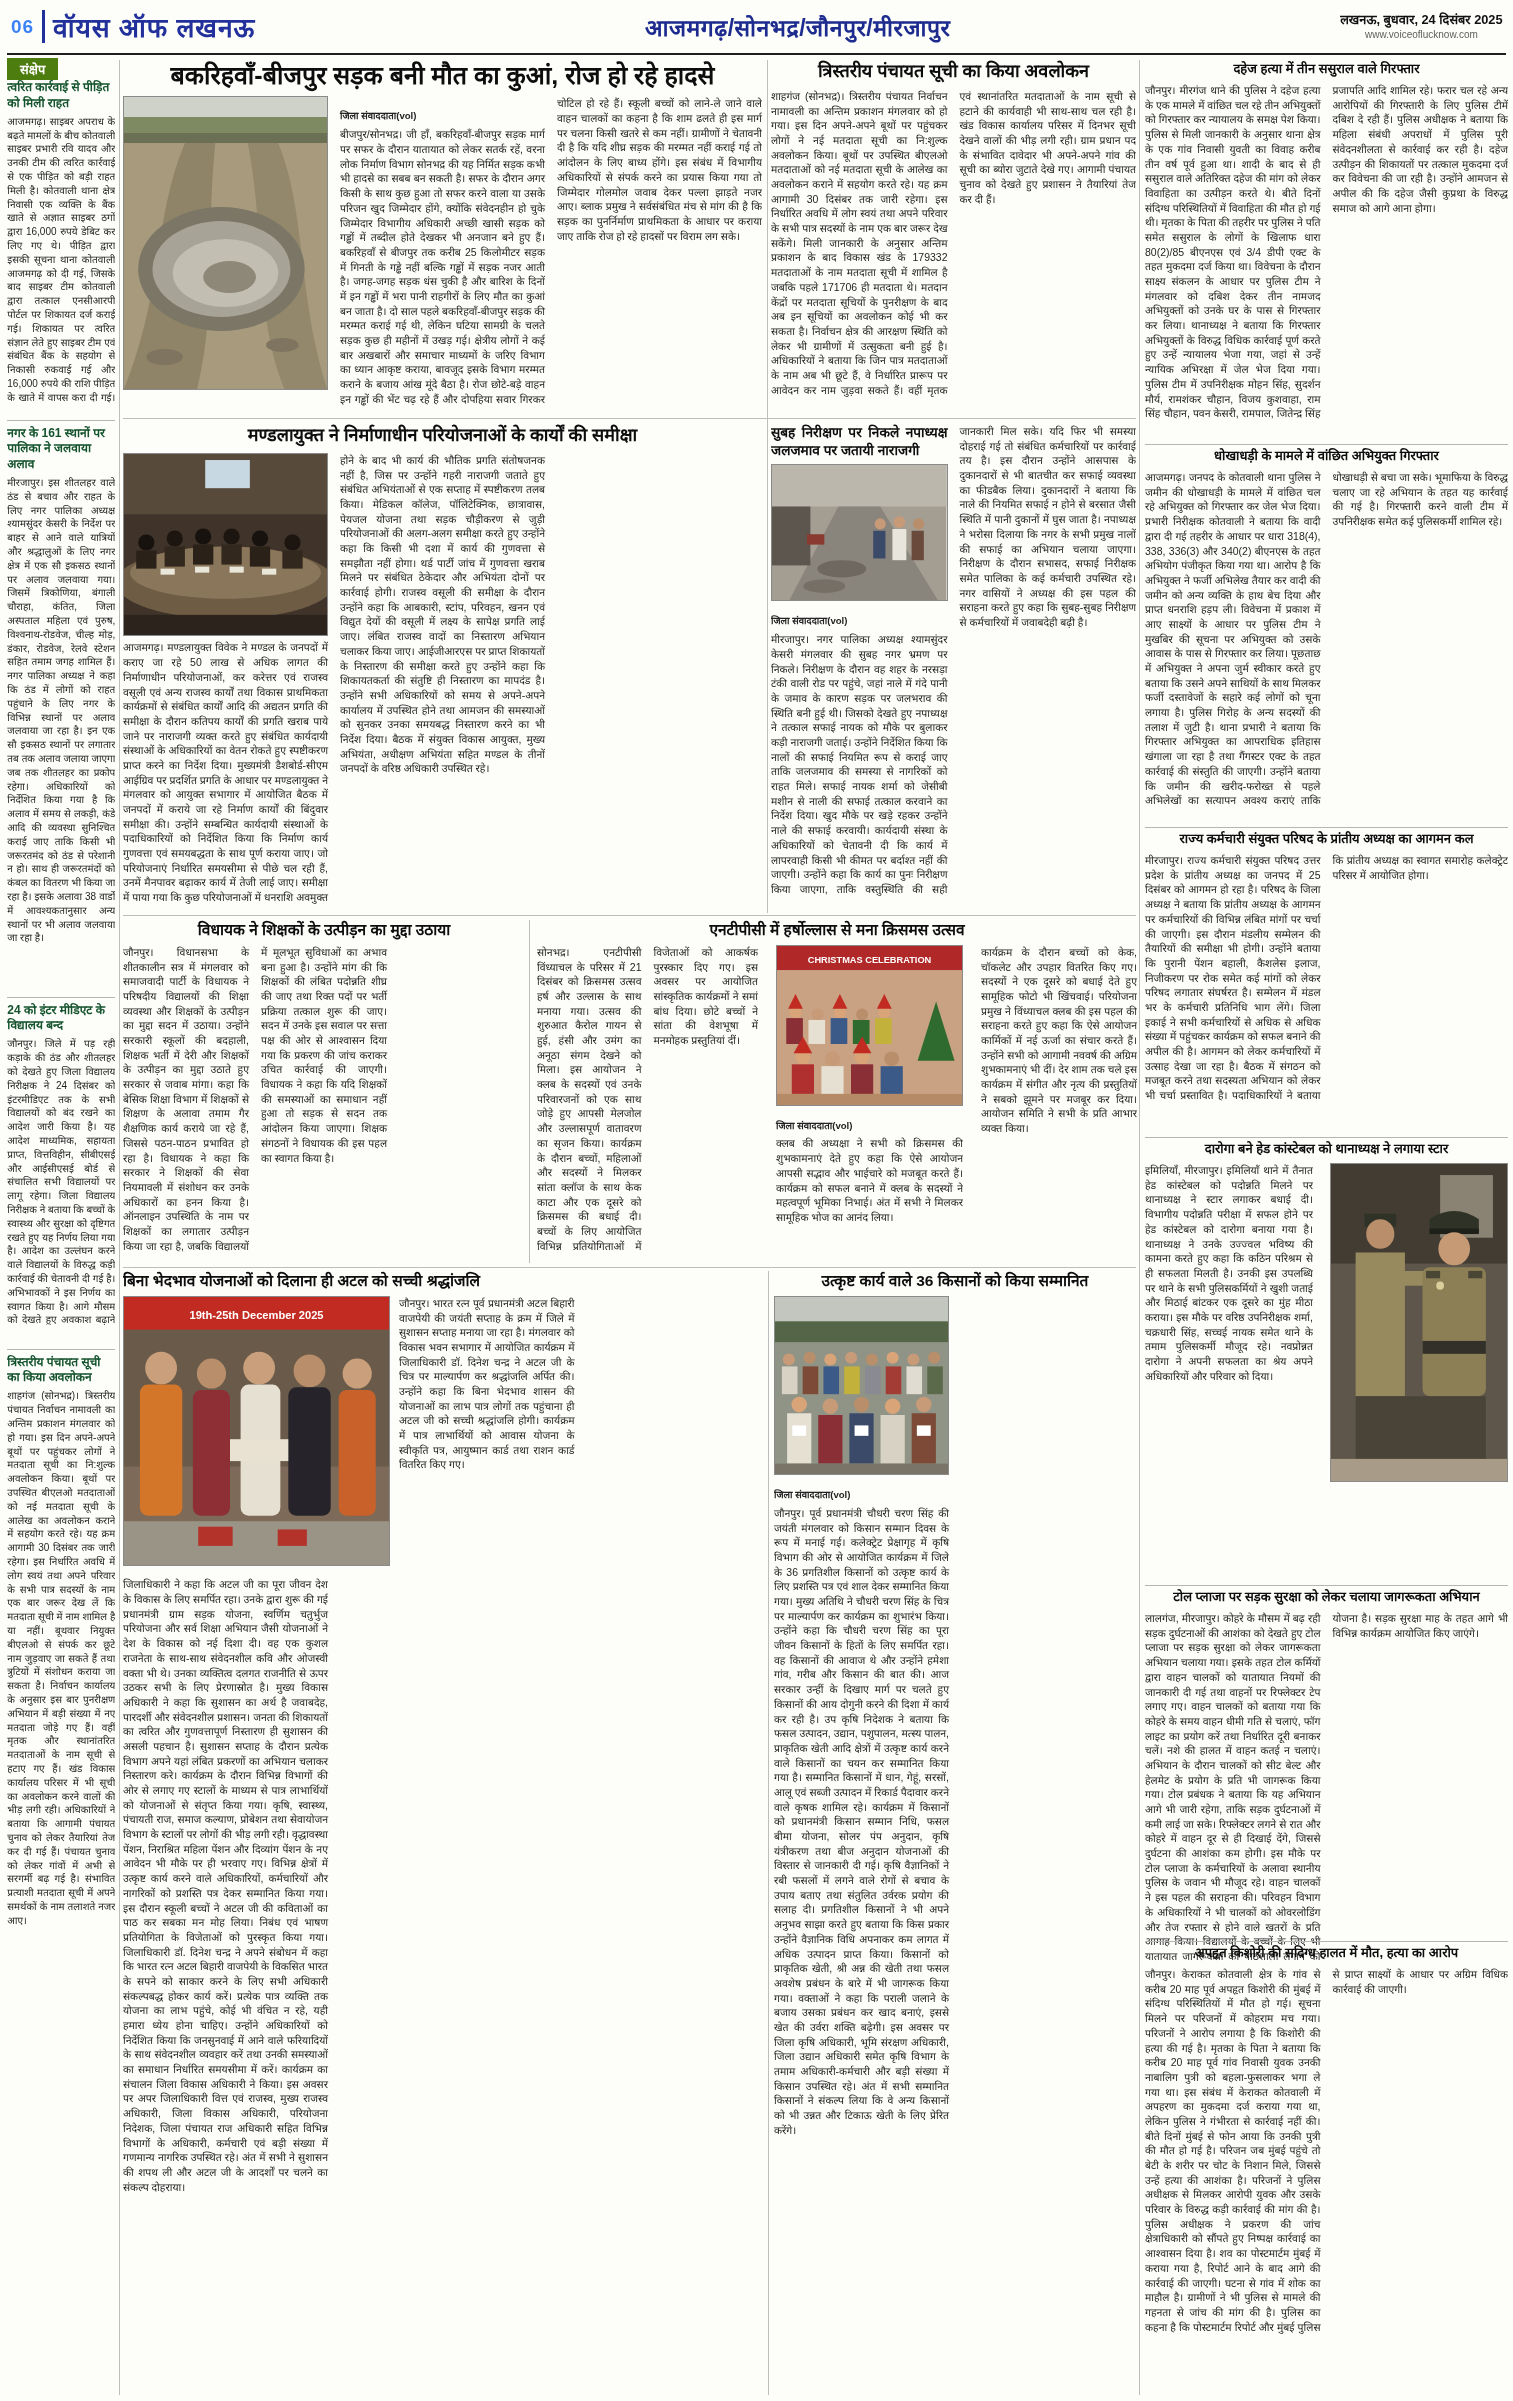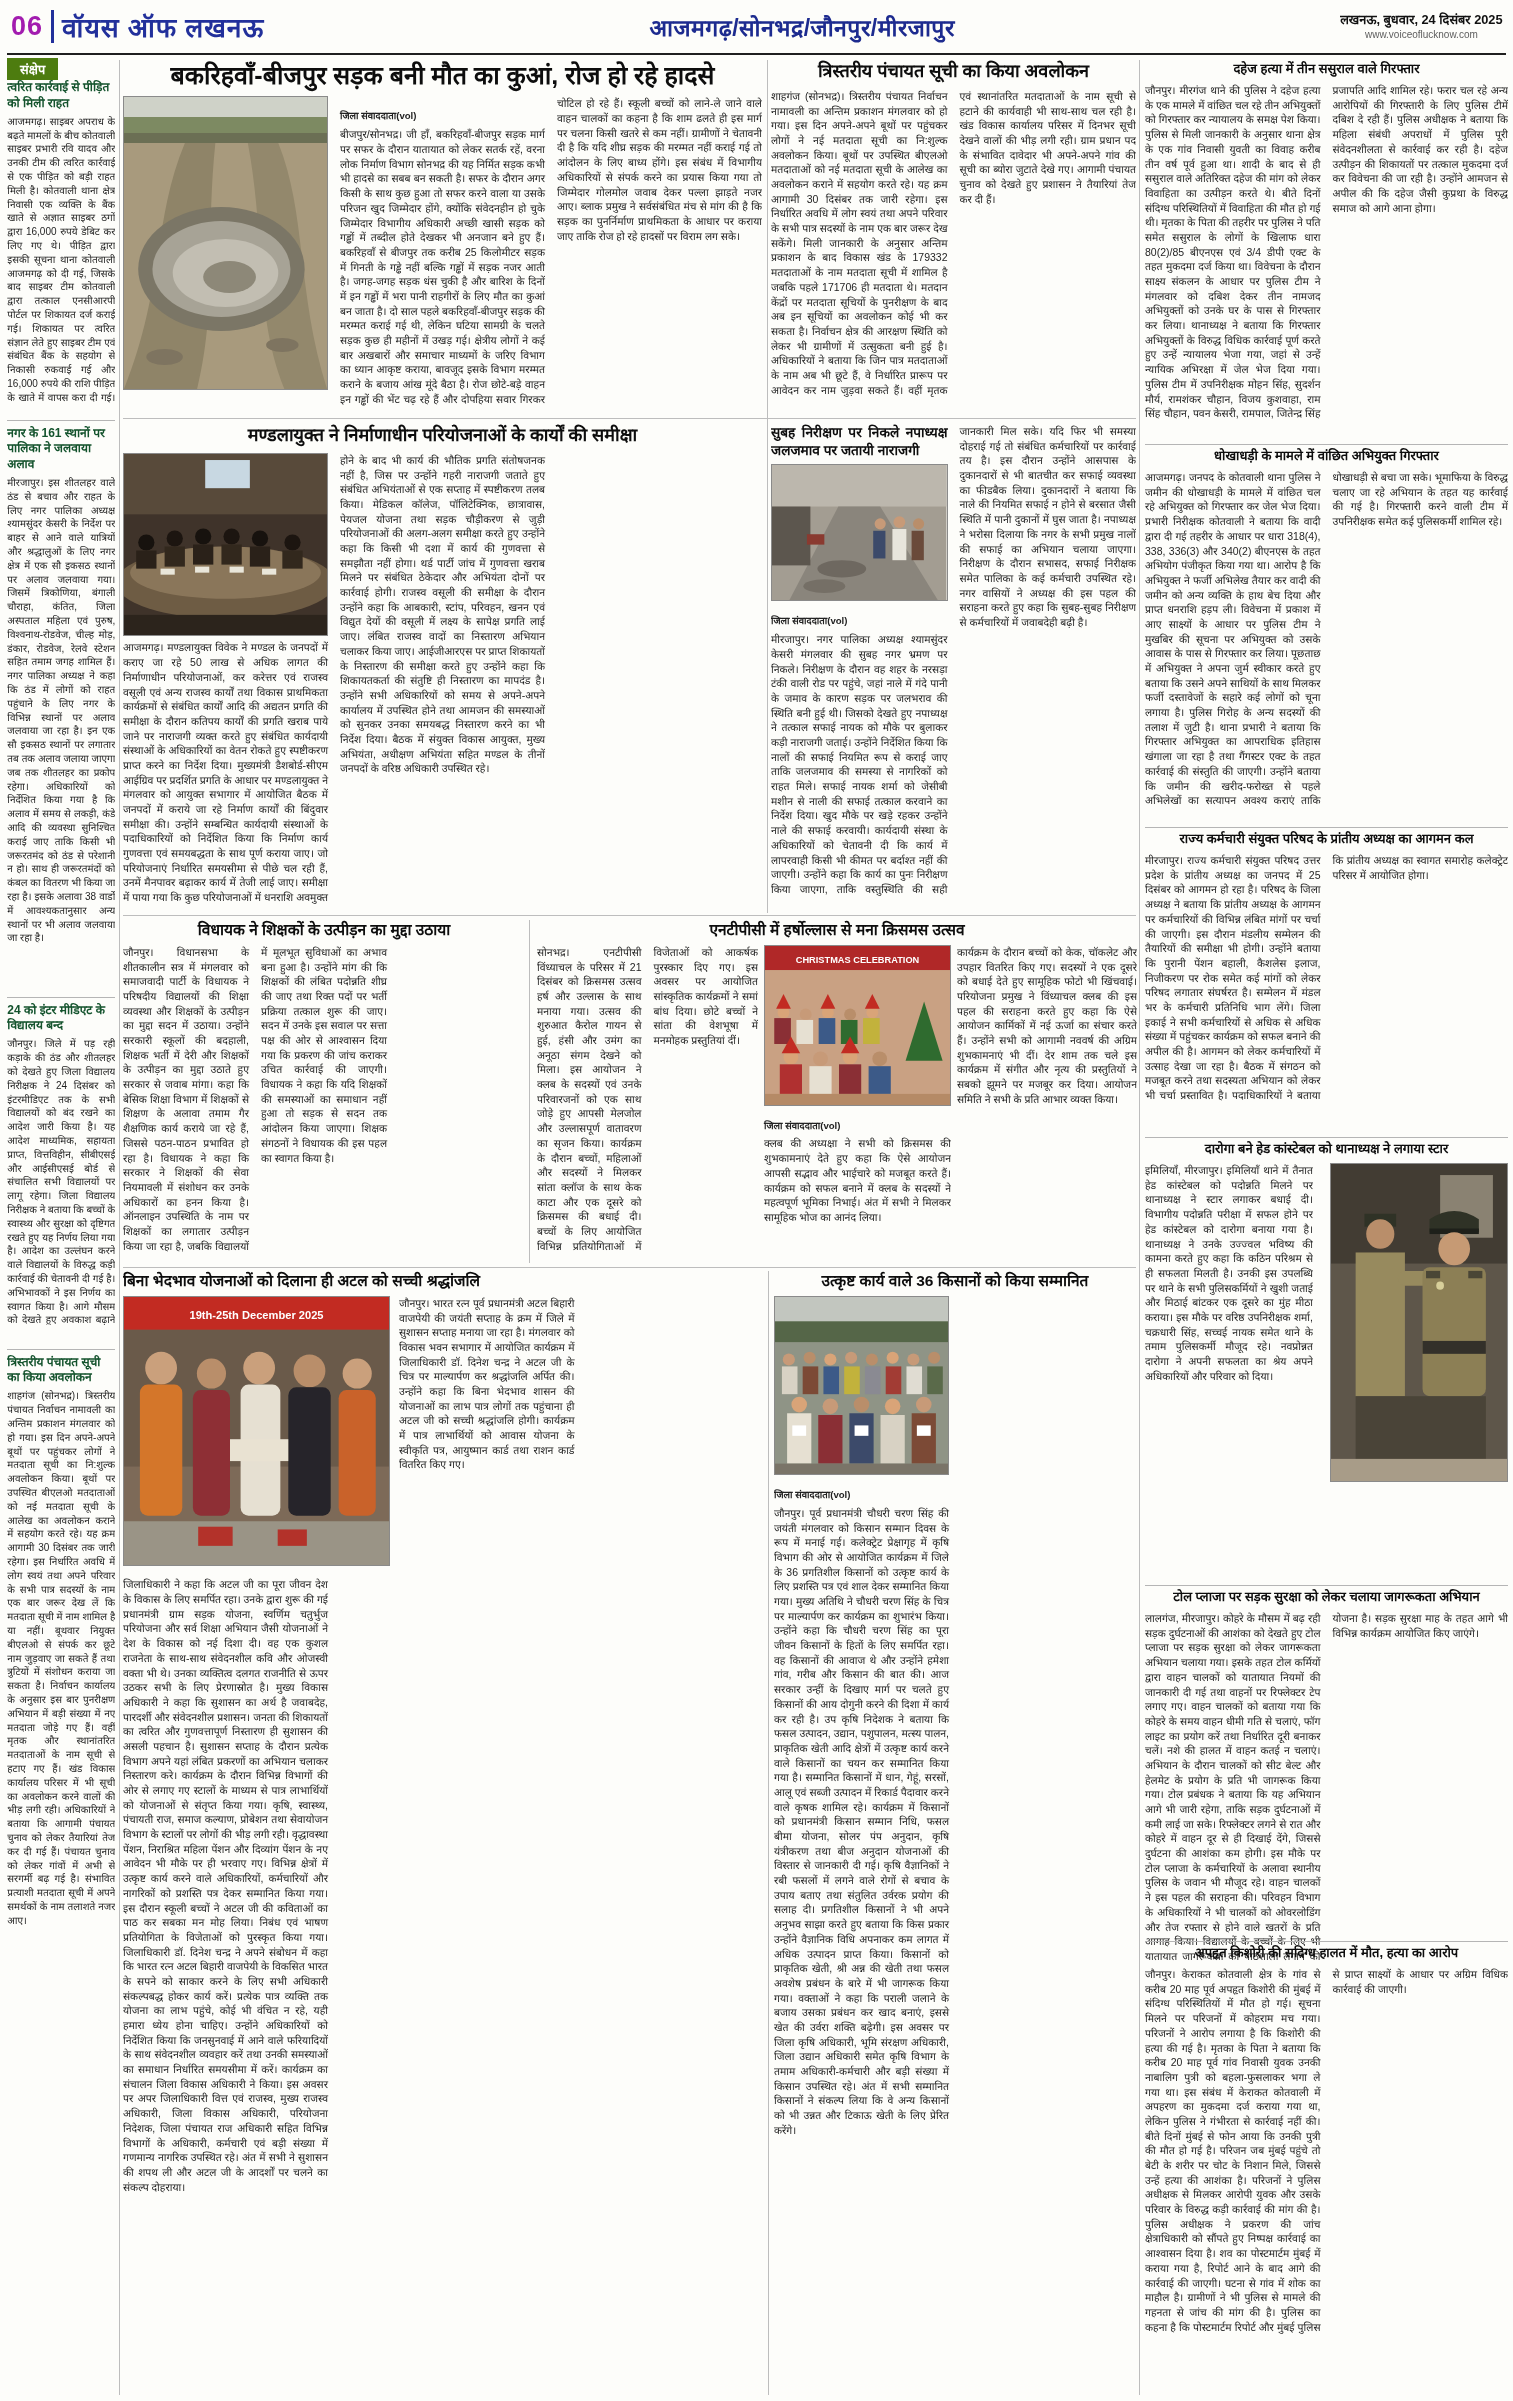--- a/index.html
+++ b/index.html
@@ -3,21 +3,21 @@
 <meta charset="utf-8">
 <style>
   *{margin:0;padding:0;box-sizing:border-box}
   html,body{background:#e8e7e3}
   .sheet{position:relative;width:1513px;height:2401px;background:#fdfdfa;font-family:"Liberation Sans","DejaVu Sans",sans-serif;color:#1a1a1a;overflow:hidden;margin:0 auto}
   .abs{position:absolute}
   .art{overflow:hidden}
   
   .hdr{left:7.3px;top:0;width:1499px;height:55px;border-bottom:2.7px solid #1f1f1f;display:flex;align-items:center;justify-content:space-between;padding:1.8px 3.7px}
   .brandwrap{display:flex;align-items:center;gap:8.2px}
-  .pgnum{font-size:27px;font-weight:bold;color:#a21caf;letter-spacing:0.9px}
+  .pgnum{font-size:19px;font-weight:bold;color:#3b82f6;letter-spacing:0.9px}
   .pgbar{width:2.7px;height:33px;background:#22309b}
   .brand{font-size:26.5px;font-weight:bold;color:#22309b;letter-spacing:0.9px}
   .regions{font-size:23px;font-weight:bold;color:#1d2b8f;letter-spacing:0.5px}
   .hdr-right{text-align:center;line-height:1.3}
   .hdate{font-size:12.8px;font-weight:bold;color:#111}
   .hsite{font-size:10px;color:#5e5e5e}
   
   .vline{width:0.9px;background:#bdbdbd}
   .hline{height:0.9px;background:#bdbdbd}
   
@@ -32,21 +32,21 @@
   .hl-md{font-size:15.5px;font-weight:bold;line-height:1.25;margin-bottom:5.5px;color:#0d0d0d}
   .hl-ct{text-align:center}
   .hl-rt{font-size:13px;font-weight:bold;text-align:center;line-height:1.3;margin:2.7px 0 5.5px;color:#0d0d0d}
   .hl-sm{font-size:12px;font-weight:bold;line-height:1.3;margin-bottom:3.7px;color:#14532d}
   .hl-in{font-size:13.7px;font-weight:bold;line-height:1.3;margin-bottom:4.6px;break-inside:avoid;color:#0d0d0d}
   
   .ph{break-inside:avoid;margin-bottom:4.6px}
   .ph svg{display:block;width:100%;border:0.9px solid #8a8a8a}
   .cap{font-size:9.6px;font-weight:bold;padding-top:13px;color:#222}
   .lbl{display:inline-block;background:#4d7c0f;color:#fff;font-weight:bold;font-size:12.8px;padding:1.8px 12.8px}
-  .ntpc-grid{display:grid;grid-template-columns:221px 187px 1fr;gap:6px}
+  .ntpc-grid{display:grid;grid-template-columns:221px 187px 1fr;gap:18px}
   .atal-top{display:flex;gap:9px;margin-bottom:5.5px}
   .daroga-row{display:flex;gap:17px}
 </style>
 </head>
 <body>
 
 <div class="sheet">
 
   <header class="abs hdr">
     <div class="brandwrap">

